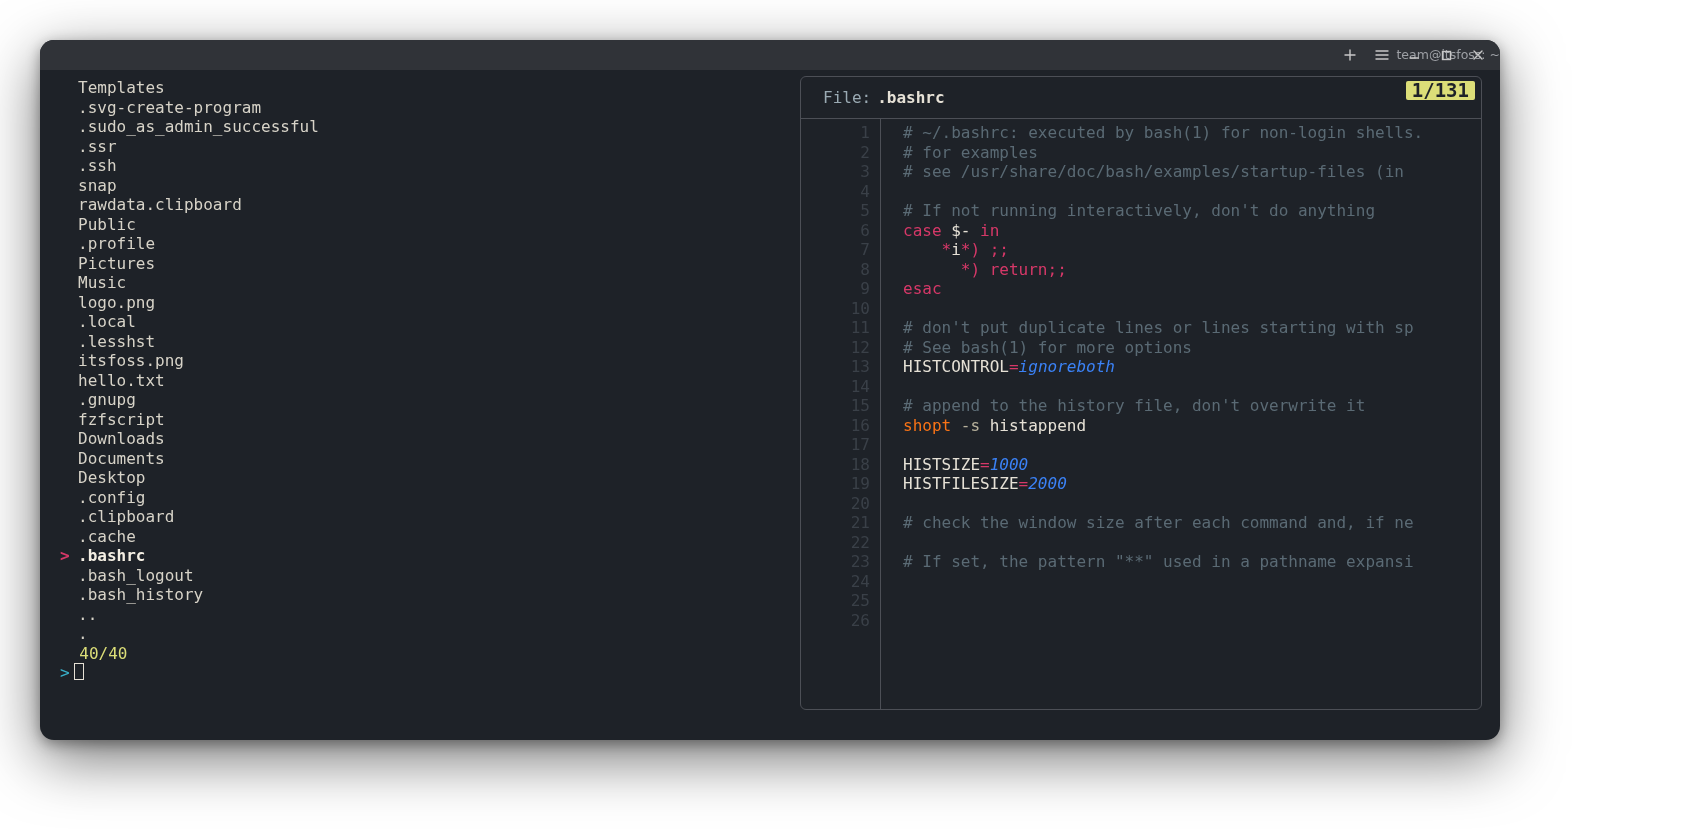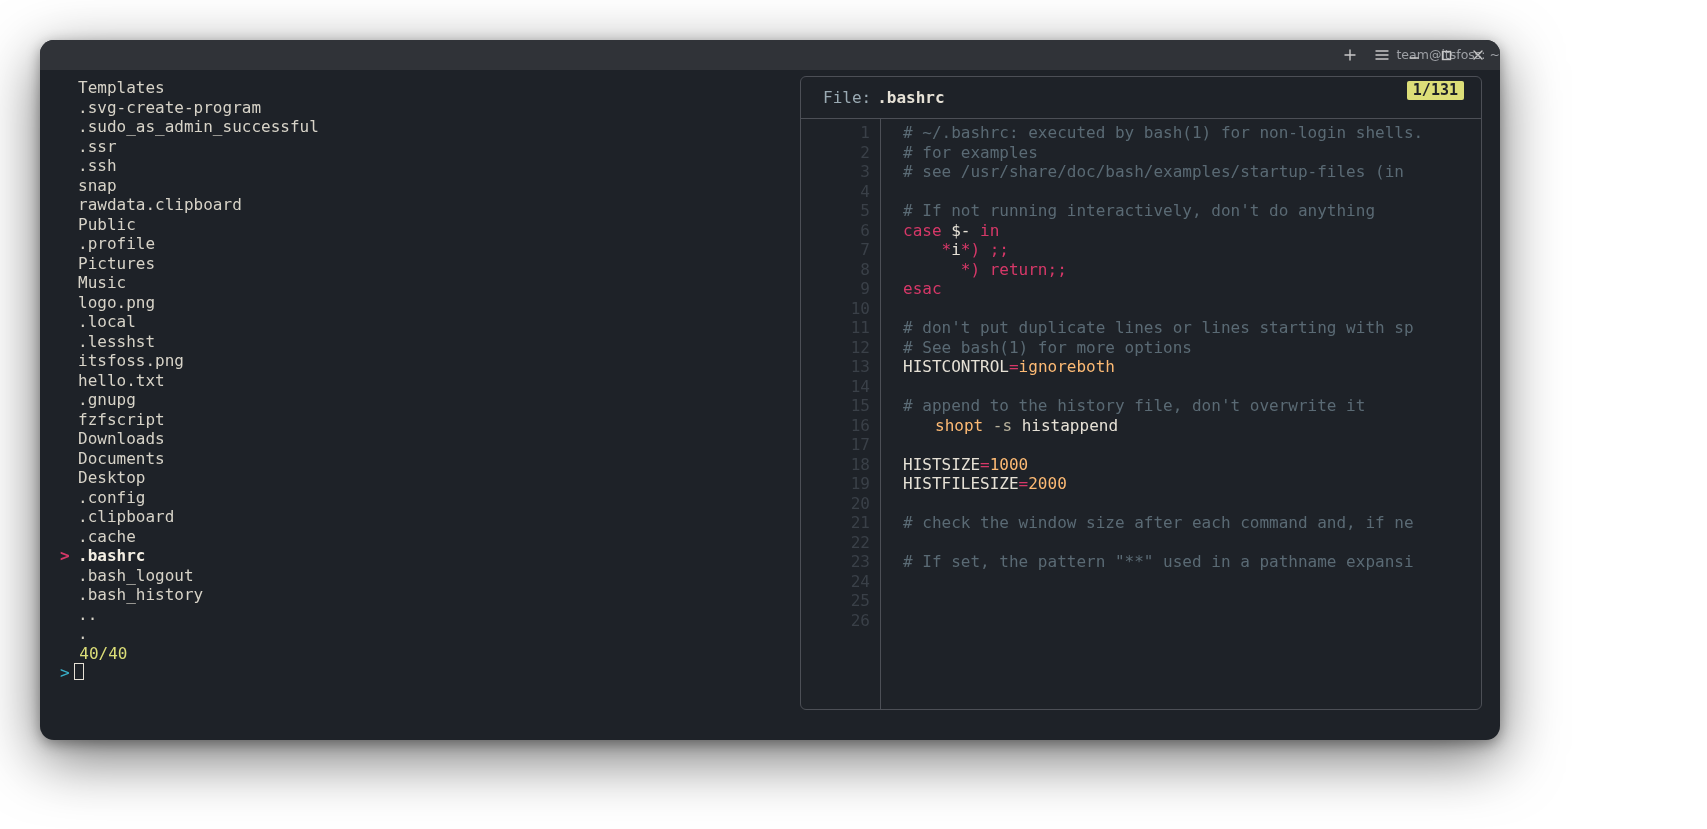--- a/index.html
+++ b/index.html
@@ -36,36 +36,36 @@
     position:absolute;left:760px;top:6px;right:18px;bottom:30px;
     border:1.5px solid #4c4f56;border-radius:6px;overflow:hidden;
   }
   .preview-head{
     height:42px;border-bottom:1.5px solid #4c4f56;display:flex;align-items:stretch;flex-direction:column;
   }
   .gut-head{width:80px;border-right:1.5px solid #4c4f56;}
   .file-head{flex:1;display:flex;align-items:center;padding-left:22px;color:#9aaab3;}
   .file-head b{color:#e6e1d6;font-weight:700;margin-left:6px;}
   .page-badge{
-    position:absolute;right:17px;top:4px;background:#dcde78;color:#1e2228;
-    padding:0 6px;font-weight:600;border-radius:2px;font-size:15px;line-height:19px;
+    position:absolute;right:6px;top:4px;background:#dcde78;color:#1e2228;
+    padding:0 6px;font-weight:600;border-radius:2px;font-size:19px;line-height:19px;
   }
   .preview-body{display:flex;height:calc(100% - 42px);}
   .gutter{width:80px;border-right:1.5px solid #4c4f56;color:#3a4048;text-align:right;padding:4px 10px 0 0;}
   .gutter div{height:19.5px;}
   .code{flex:1;padding:4px 0 0 22px;overflow:hidden;}
   .code .ln{height:19.5px;white-space:pre;}
   
   .c-cm{color:#5a6a74;} 
   .c-kw{color:#d63868;}
-  .c-fn{color:#fdba74;margin-left:32px;}
+  .c-fn{color:#f97316;}
   .c-fl{color:#b7b19c;}
   .c-id{color:#e6e1d6;}
   .c-eq{color:#d63868;}
-  .c-nm{color:#fdba74;}
+  .c-nm{color:#3b82f6;font-style:italic;}
 </style>
 </head>
 <body>
 
 <div class="stage">
   <div class="window">
     <div class="titlebar">
       <span>team@itsfoss: ~</span>
       <div class="controls">
         <div class="ctl">

